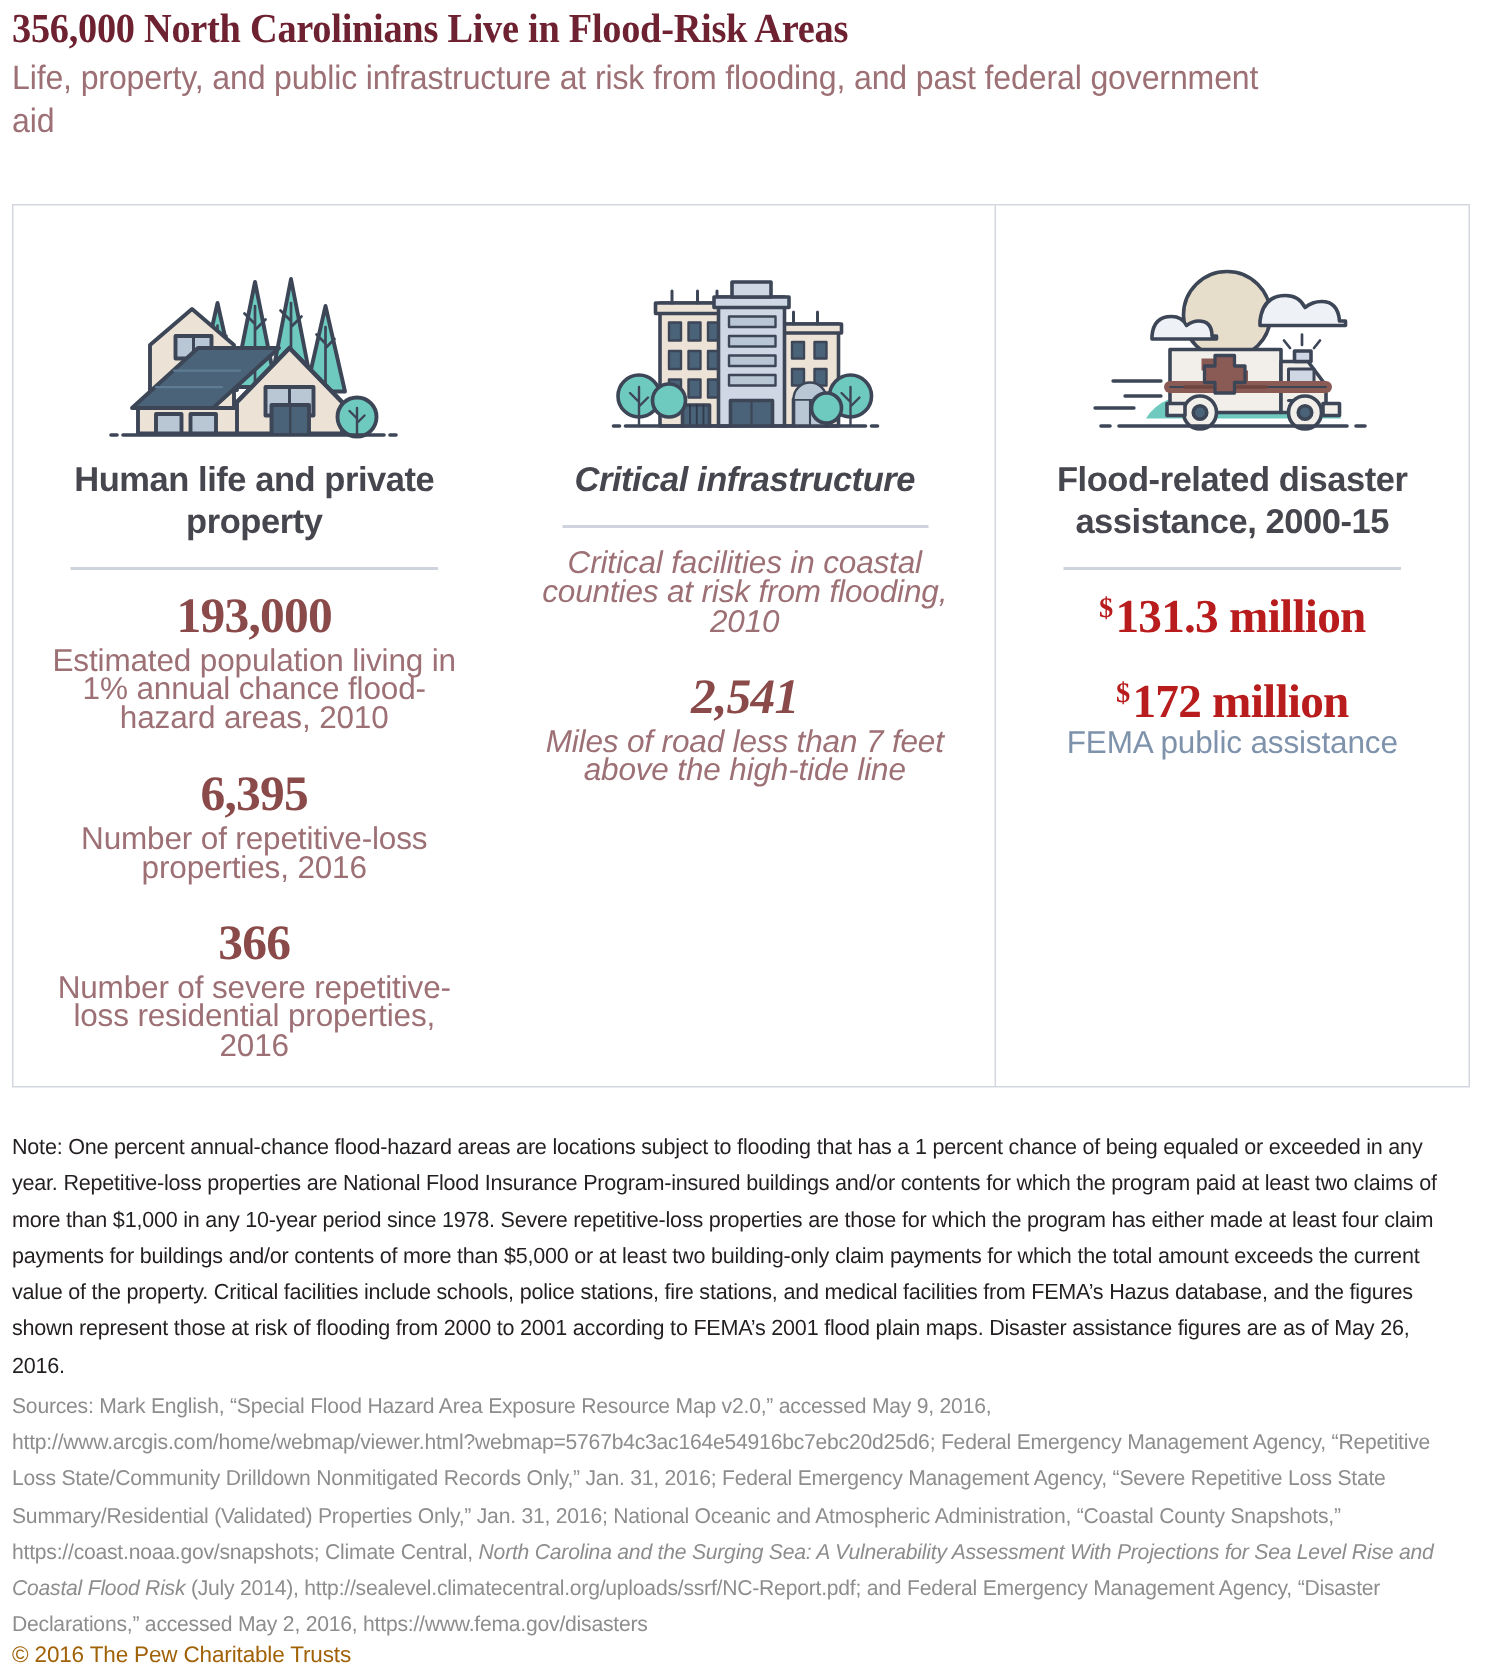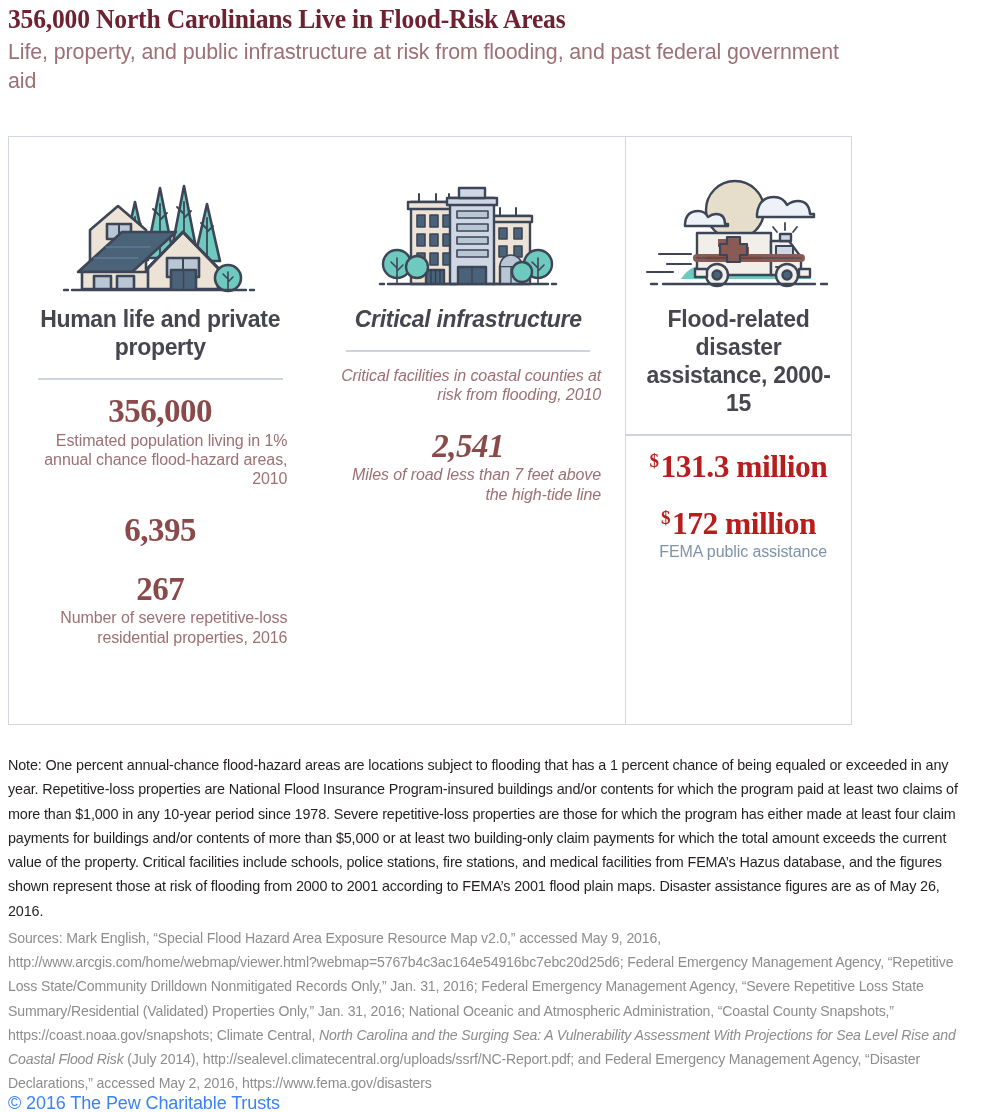--- a/index.html
+++ b/index.html
@@ -21,21 +21,21 @@
   }
   .subtitle{
     font-size:22.5px;line-height:28.5px;font-weight:400;
     color:#9d7075;letter-spacing:-.1px;margin:3px 0 0 0;
     max-width:905px;
     transform:scaleX(.95);transform-origin:left center;
   }
 
   
   .panel{
-    position:absolute;left:8px;top:133px;width:844px;height:589px;
+    position:absolute;left:8px;top:133px;width:972px;height:589px;
     border:1px solid #d3d7e0;background:#fff;box-sizing:border-box;
     display:flex;
   }
   .col{position:relative;box-sizing:border-box;}
   .col1{width:321px;}
   .col2{width:333px;font-style:italic;}
   .divider{width:1px;background:#d3d7e0;align-self:stretch;}
   .col3{flex:1;}
 
   .iconwrap{height:160px;display:flex;align-items:flex-end;justify-content:center;padding-bottom:8px;}
@@ -50,22 +50,22 @@
   .c2 .rule{width:244px;}
   .c3 .rule{width:225px;}
 
   .stat{text-align:center;margin-top:14px;}
   .bignum{
     font-family:"Liberation Serif", serif;
     font-weight:700;letter-spacing:-.5px;line-height:1.05;
   }
   .maroon .bignum{color:#8a4a4a;font-size:33px;}
   .desc{
-    font-size:16px;line-height:19.4px;letter-spacing:-.1px;
-    margin-top:2px;padding:0 24px;text-align:right;
+    font-size:21px;line-height:19.4px;letter-spacing:-.1px;
+    margin-top:2px;padding:0 24px;
   }
   .maroon .desc{color:#9d7075;}
 
   
   .blue .bignum{color:#b91c1c;font-size:31.5px;}
   .blue .desc{color:#7e93ab;}
   .dollar{font-size:19px;vertical-align:10px;margin-right:2px;font-weight:700;}
   .stat-gap{margin-top:24px;}
 
   
@@ -75,21 +75,21 @@
     transform:scaleX(.985);transform-origin:left top;
   }
   .sources{
     position:absolute;left:8px;top:923px;width:968px;
     font-size:14.3px;line-height:24.2px;color:#8d8d8d;letter-spacing:-.15px;
     transform:scaleX(.985);transform-origin:left top;
   }
   .sources i{font-style:italic;}
   .copyright{
     position:absolute;left:8px;top:1092px;
-    font-size:18px;line-height:17px;color:#3b82f6;letter-spacing:-.1px;
+    font-size:15px;line-height:17px;color:#a16207;letter-spacing:-.1px;
   }
   svg{display:block;}
 </style>
 </head>
 <body>
 
 <div class="page">
 
   <div class="hdr">
     <div class="title">356,000 North Carolinians Live in Flood-Risk Areas</div>
@@ -143,28 +143,29 @@
             <path d="M12 128 L186 128" stroke-width="2.4"></path>
             <path d="M4 128 L8 128" stroke-width="2.4"></path>
             <path d="M190 128 L194 128" stroke-width="2.4"></path>
           </g>
         </svg>
       </div>
       <div class="colhead">Human life and private property</div>
       <div class="rule"></div>
 
       <div class="stat maroon">
-        <div class="bignum">356,000</div>
+        <div class="bignum">193,000</div>
         <div class="desc">Estimated population living in 1% annual chance flood-hazard areas, 2010</div>
       </div>
       <div class="stat maroon stat-gap">
         <div class="bignum">6,395</div>
+        <div class="desc">Number of repetitive-loss properties, 2016</div>
       </div>
       <div class="stat maroon stat-gap">
-        <div class="bignum">267</div>
+        <div class="bignum">366</div>
         <div class="desc">Number of severe repetitive-loss residential properties, 2016</div>
       </div>
     </div>
 
     <div class="col col2 c2">
       <div class="iconwrap">
         <svg width="180" height="125" viewBox="0 0 180 125">
           <g fill="none" stroke="#3d4657" stroke-width="2.4" stroke-linejoin="round" stroke-linecap="round">
 
             <path d="M33 30 L78 30 L78 112 L33 112 Z" fill="#ece3d6"></path>

